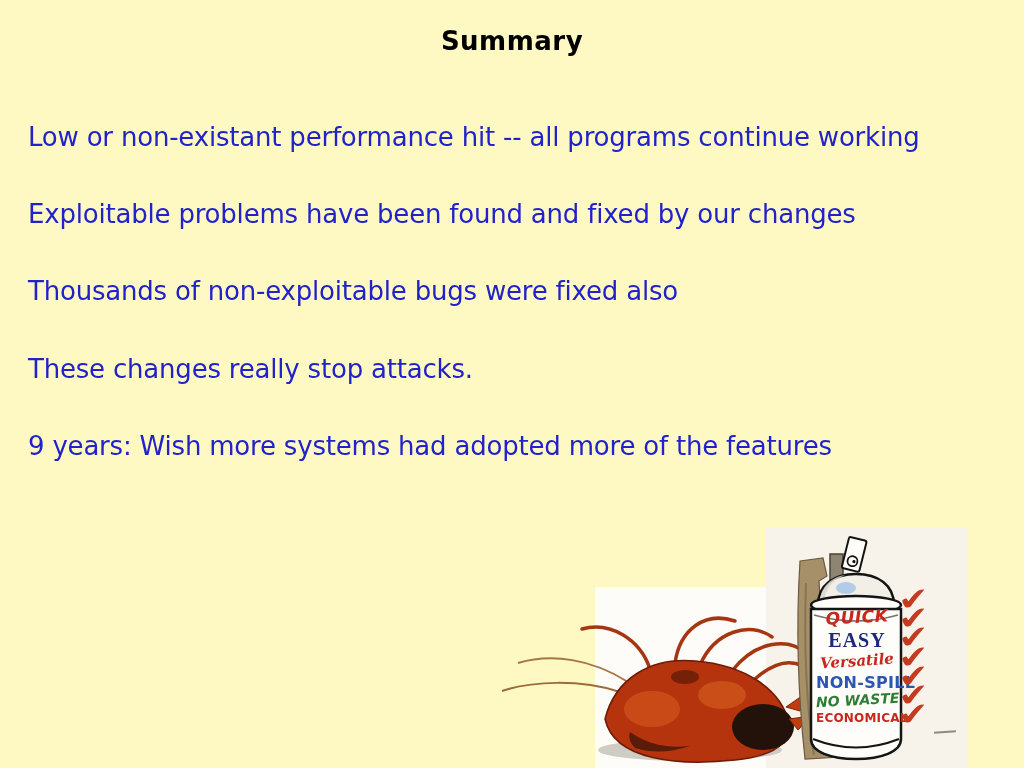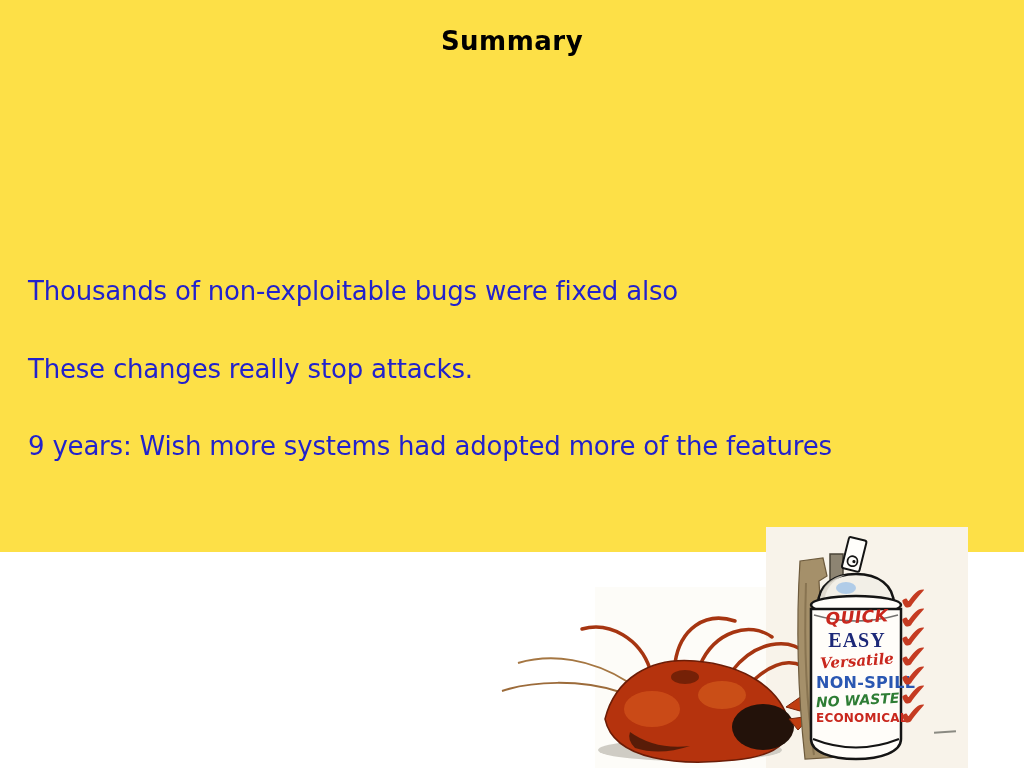--- a/index.html
+++ b/index.html
@@ -1,18 +1,18 @@
 <!DOCTYPE html>
 <html><head>
 <meta charset="utf-8">
 <style>
   html,body{margin:0;padding:0;}
   body{width:1024px;height:768px;background:#ffffff;overflow:hidden;
        font-family:"DejaVu Sans",sans-serif;}
-  .slide{position:absolute;left:0;top:0;width:1024px;height:552px;background:#fde047;}
+  .slide{position:absolute;left:0;top:0;width:1024px;height:768px;background:#fef9c3;}
 
   .slide-title{position:absolute;left:0;top:26px;width:1024px;text-align:center;
        font-size:26px;font-weight:bold;color:#000;letter-spacing:0.5px;}
 
   .bullet{position:absolute;left:28px;width:980px;font-size:26px;line-height:32px;
        color:#2222cc;letter-spacing:-0.2px;white-space:nowrap;}
   .b0{top:121px;} .b1{top:198px;} .b2{top:275px;} .b3{top:353px;} .b4{top:430px;}
 
   
   .illustration{position:absolute;left:500px;top:527px;width:470px;height:241px;}
@@ -34,20 +34,22 @@
   .check-dash{position:absolute;left:434px;top:204px;width:22px;height:0;
        border-top:2px solid #8a8a82;transform:rotate(-4deg);}
 </style>
 </head>
 <body>
 
 <div class="slide">
 
   <div class="slide-title" style="color: rgb(0, 0, 0);">Summary</div>
 
+  <div class="bullet b0" style="color: rgb(34, 34, 204);">Low or non-existant performance hit -- all programs continue working</div>
+  <div class="bullet b1" style="color: rgb(34, 34, 204);">Exploitable problems have been found and fixed by our changes</div>
   <div class="bullet b2" style="color: rgb(34, 34, 204);">Thousands of non-exploitable bugs were fixed also</div>
   <div class="bullet b3" style="color: rgb(34, 34, 204);">These changes really stop attacks.</div>
   <div class="bullet b4" style="color: rgb(34, 34, 204);">9 years: Wish more systems had adopted more of the features</div>
 
   <div class="illustration">
 
     <svg width="470" height="241" viewBox="0 0 470 241">
 
       <rect x="266" y="0" width="202" height="241" fill="#f8f3ea"></rect>
       <rect x="95" y="60" width="171" height="181" fill="#fdfcf8"></rect>

